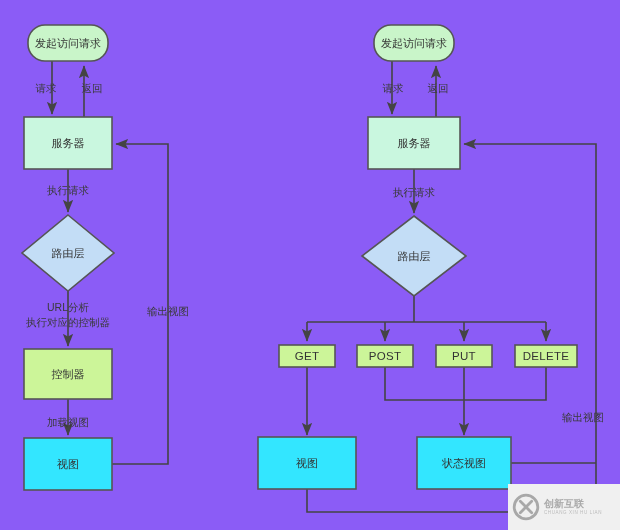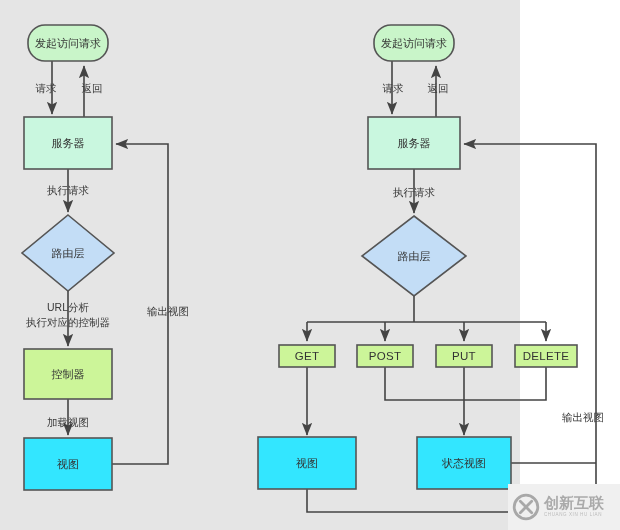--- a/index.html
+++ b/index.html
@@ -8,23 +8,23 @@
     background: #ffffff;
   }
   body {
     width: 620px;
     height: 530px;
     overflow: hidden;
     font-family: "Liberation Sans", "DejaVu Sans", sans-serif;
   }
   #canvas {
     position: relative;
-    width: 520px;
+    width: 620px;
     height: 530px;
-    background: #e5e5e5;
+    background: #8b5cf6;
   }
   svg#flow {
     position: absolute;
     top: 0;
     left: 0;
     width: 620px;
     height: 530px;
   }
   .node-shape {
     stroke: #555555;
@@ -75,21 +75,21 @@
     height: 28px;
   }
   #watermark .wm-text {
     display: flex;
     flex-direction: column;
     justify-content: center;
     line-height: 1;
   }
   #watermark .wm-cn {
     font-family: Liberation Serif, serif;
-    font-size: 15px;
+    font-size: 10px;
     font-weight: bold;
     color: #aaaaaa;
     letter-spacing: 0px;
   }
   #watermark .wm-en {
     font-family: "Liberation Sans", "DejaVu Sans", sans-serif;
     font-size: 4.5px;
     color: #bbbbbb;
     letter-spacing: 0.6px;
     margin-top: 2px;

